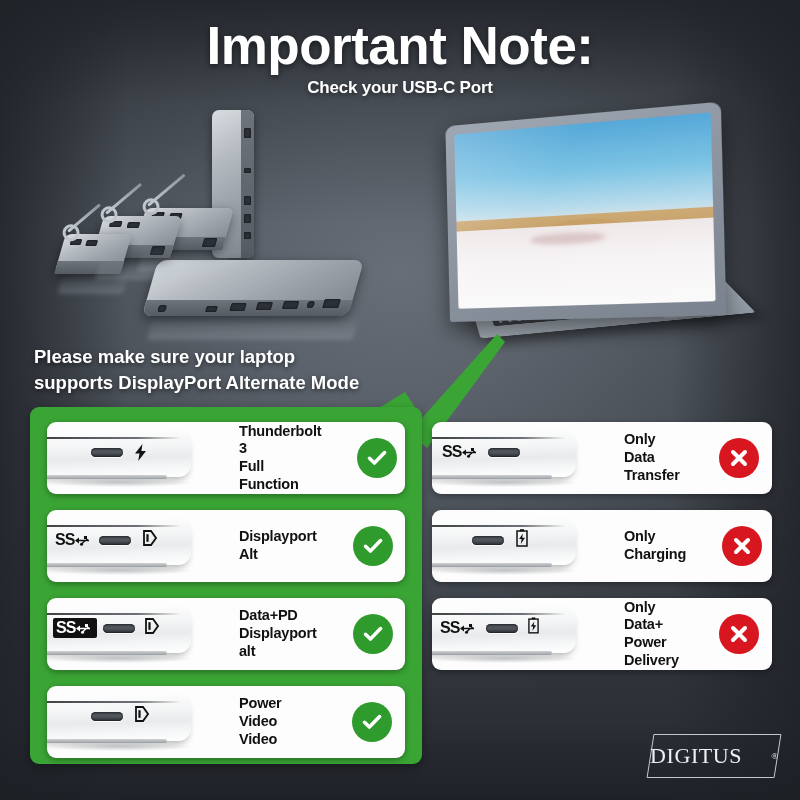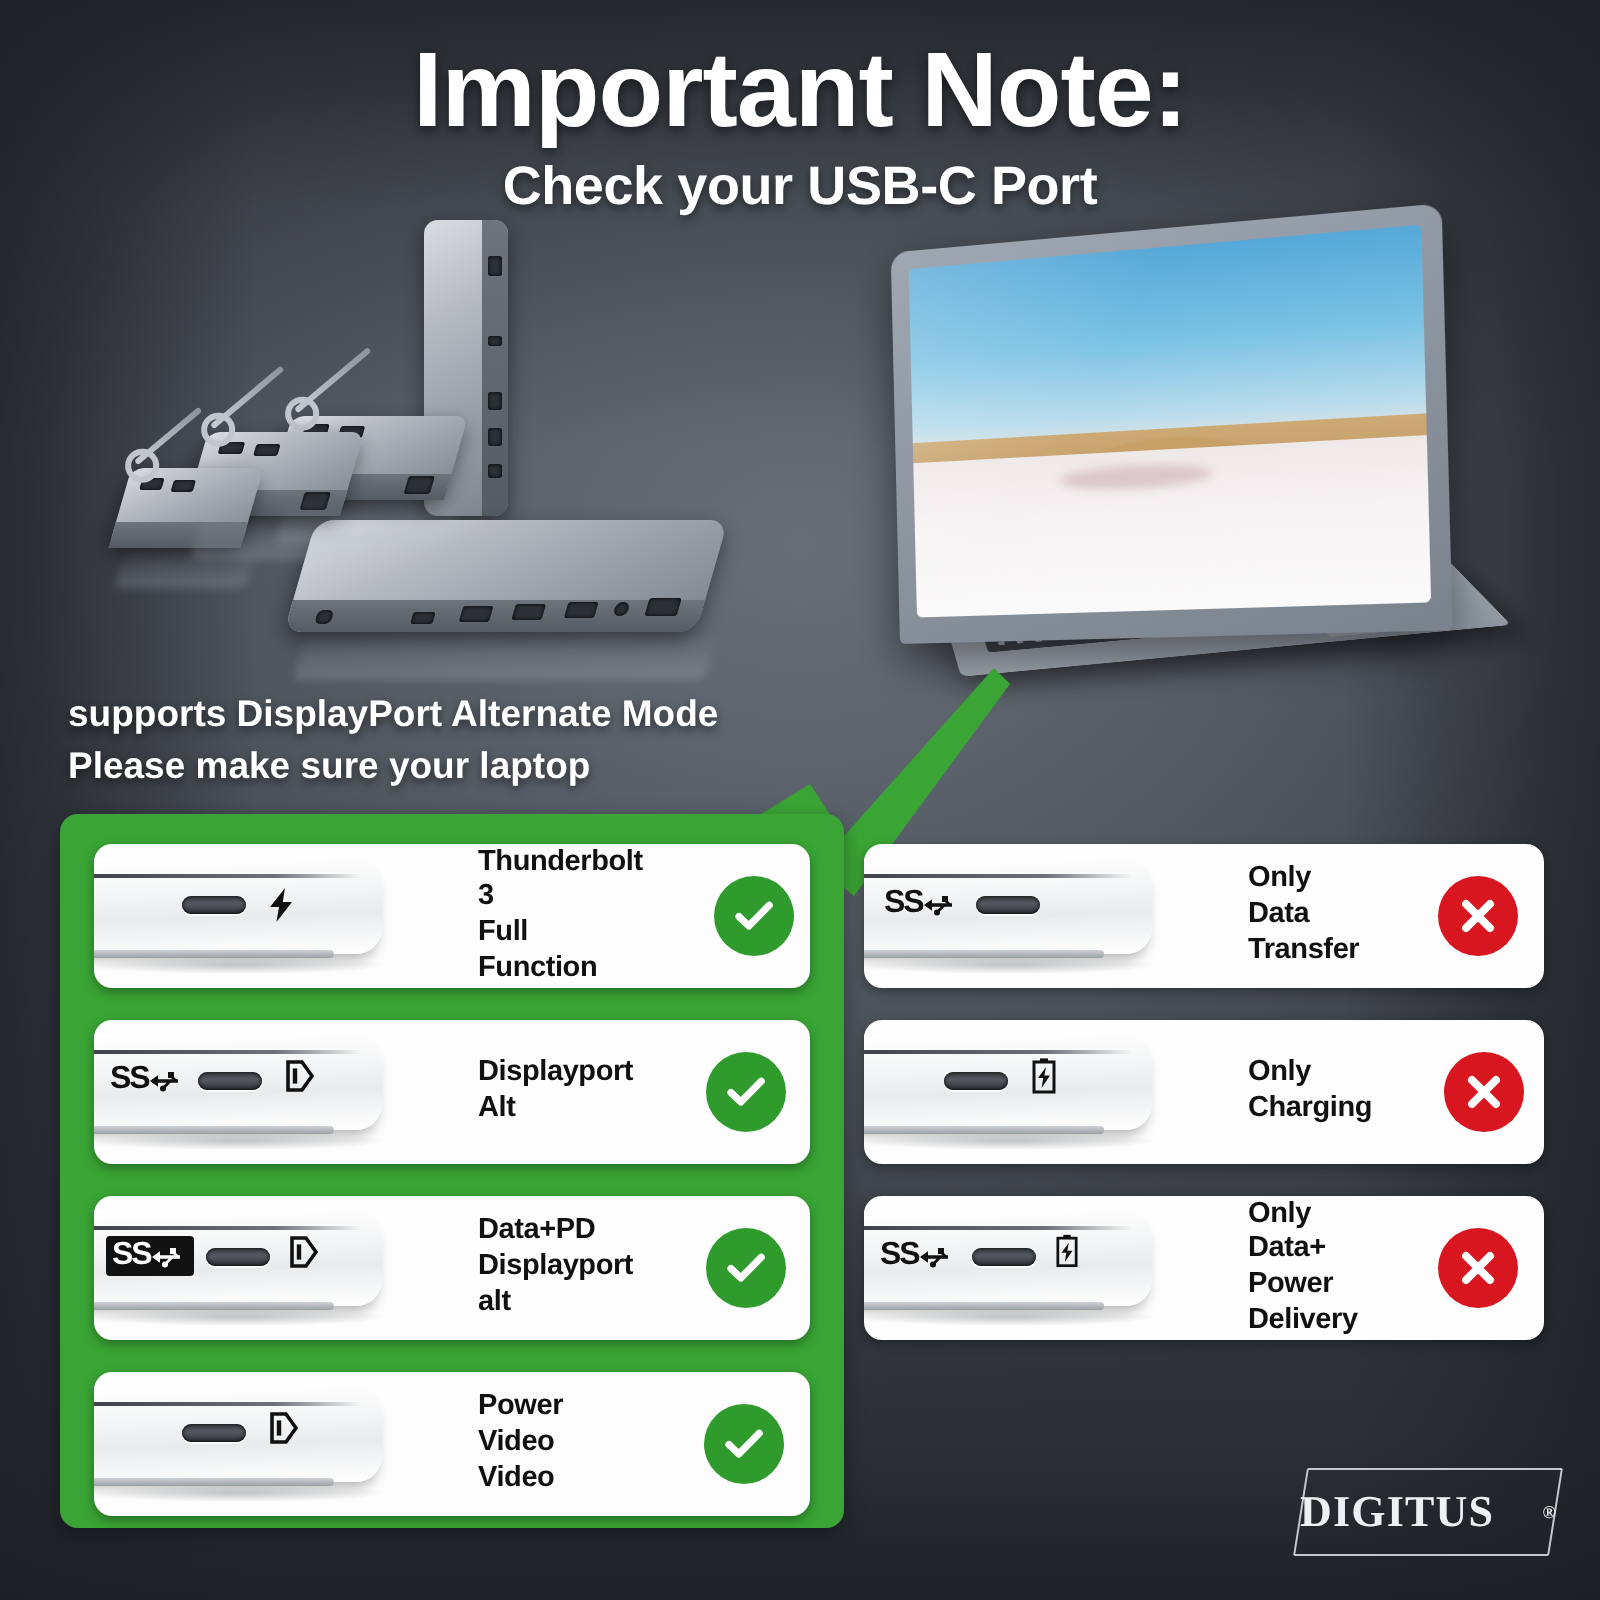--- a/index.html
+++ b/index.html
@@ -22,21 +22,21 @@
       linear-gradient(270deg, rgba(28,31,36,.7) 0%, rgba(0,0,0,0) 16%);
   }
 
   
   #headline{position:absolute;left:0;right:0;top:18px;text-align:center;z-index:30;}
   #headline .h1{
     font-size:53px;font-weight:bold;color:#fff;letter-spacing:-.5px;
     line-height:1.05;text-shadow:0 2px 6px rgba(0,0,0,.55);
   }
   #headline .h2{
-    font-size:27px;font-weight:bold;color:#fff;margin-top:4px;
+    font-size:17px;font-weight:bold;color:#fff;margin-top:4px;
     letter-spacing:-.2px;text-shadow:0 2px 5px rgba(0,0,0,.5);
   }
 
   
   #hubs{position:absolute;left:52px;top:108px;width:340px;height:240px;z-index:10;}
   .hub{position:absolute;border-radius:6px;
     background:linear-gradient(150deg,#d8dde1 0%,#b6bcc2 30%,#9aa1a8 62%,#7d848c 100%);
     box-shadow:0 4px 10px rgba(0,0,0,.45);}
   .hub .side{position:absolute;background:linear-gradient(180deg,#6d747c,#545b63);}
   .port{position:absolute;background:#2b3036;border-radius:1.5px;box-shadow:inset 0 0 2px #000;}
@@ -132,21 +132,21 @@
     display:flex;align-items:center;justify-content:center;}
   .badge.ok{background:#2e9b2c;}
   .badge.no{background:#d8161f;}
 
   
   #digitus{position:absolute;right:22px;bottom:22px;z-index:30;width:128px;height:44px;}
   #digitus .frame{position:absolute;inset:0;border:1.6px solid #c3c8cd;
     transform:skewX(-9deg);border-radius:1px;}
   #digitus .word{position:absolute;inset:0;display:flex;align-items:center;
     justify-content:space-between;color:#eef1f3;font-family:"Liberation Serif","DejaVu Serif",serif;
-    font-size:22px;font-weight:bold;letter-spacing:.6px;}
+    font-size:22px;font-weight:normal;letter-spacing:.6px;}
   #digitus .reg{font-size:9px;vertical-align:super;letter-spacing:0;}
 </style>
 </head>
 <body>
 
 <div id="stage">
 
   <div id="headline">
     <div class="h1">Important Note:</div>
     <div class="h2">Check your USB-C Port</div>
@@ -210,22 +210,22 @@
       <div id="screen">
         <div class="dune"></div>
         <div class="flat"></div>
         <div class="pool"></div>
         <div class="glare"></div>
       </div>
     </div>
   </div>
 
   <div id="caption">
+    <div>Please make sure your laptop</div>
     <div>supports DisplayPort Alternate Mode</div>
-    <div>Please make sure your laptop</div>
   </div>
 
   <svg id="arrow" viewBox="0 0 130 120">
     <path d="M4 78 L30 62 L47 88 L122 4 L130 12 L52 118 Z" fill="#3aa535"></path>
   </svg>
 
   <div id="greenpanel"></div>
 
   <div class="col" id="colLeft">
 

